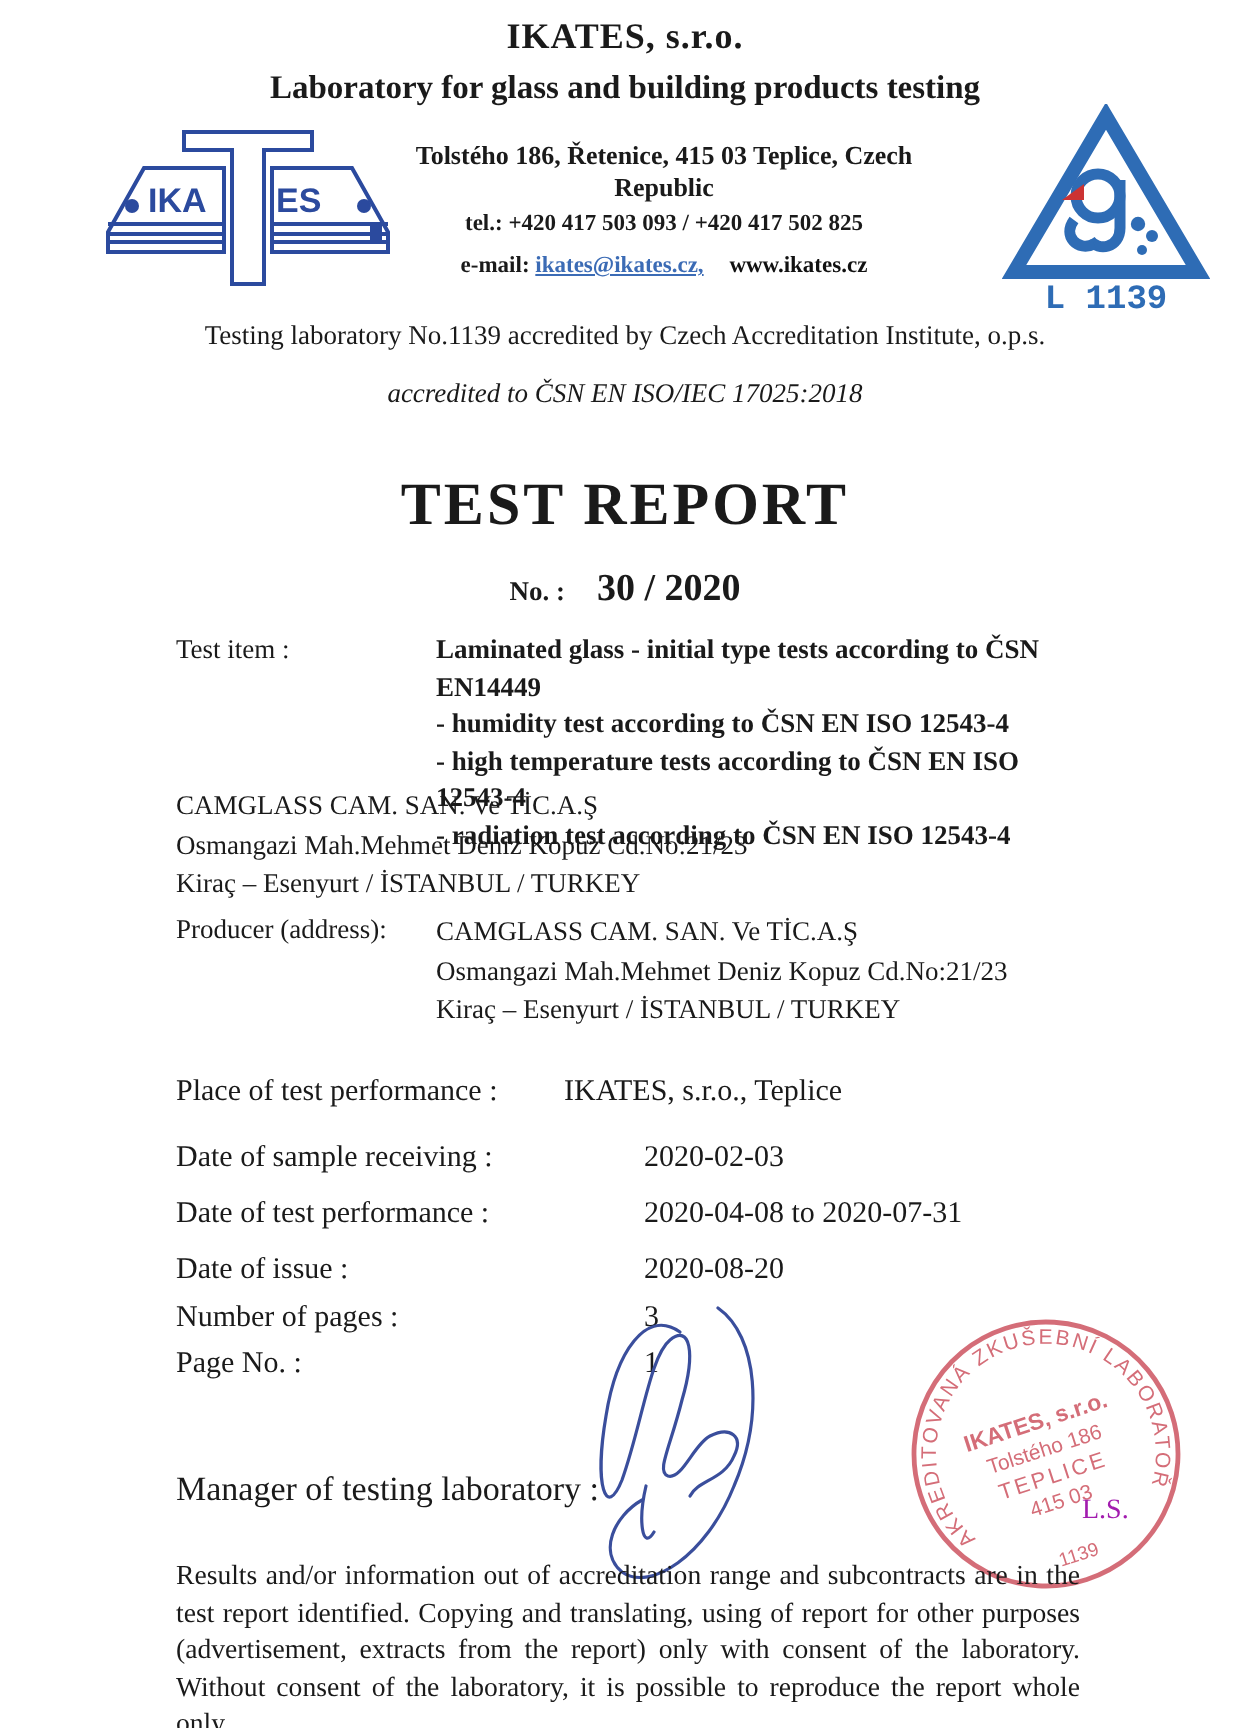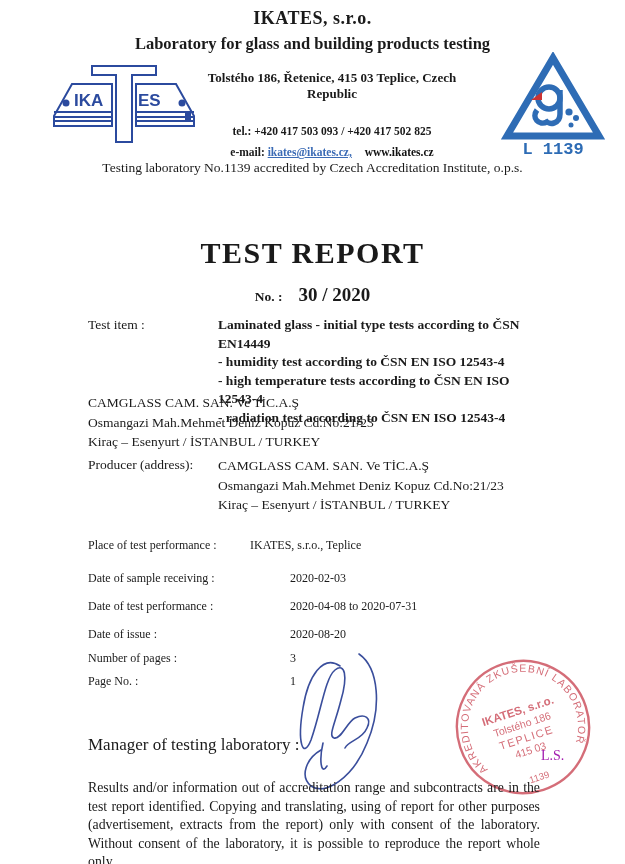--- a/index.html
+++ b/index.html
@@ -12,21 +12,21 @@
     color:#1a1a1a;
     overflow:hidden;
   }
   .center{text-align:center;}
   .abs{position:absolute;}
 
   .company-name{top:8px;left:0;width:625px;font-size:18px;font-weight:bold;letter-spacing:.5px;}
   .subtitle{top:34px;left:0;width:625px;font-size:16.5px;font-weight:bold;}
 
   .header-mid{top:70px;left:182px;width:300px;text-align:center;}
-  .header-address{font-size:13px;font-weight:bold;margin-bottom:23px;}
+  .header-address{font-size:13px;font-weight:bold;margin-bottom:4px;}
   .header-tel{font-size:11.5px;font-weight:bold;margin-bottom:9px;}
   .header-email{font-size:11.5px;font-weight:bold;}
   .email-link{color:#3b6bb5;text-decoration:underline;}
   .website{margin-left:10px;color:#111;}
 
   .logo-left{top:60px;left:50px;}
   .logo-right{top:52px;left:498px;text-align:center;width:110px;}
   .cia-number{font-size:17px;font-weight:bold;color:#2e6cb5;font-family:Liberation Mono, monospace;margin-top:-4px;}
 
   .accr-line1{top:160px;left:0;width:625px;font-size:13.5px;}
@@ -40,21 +40,21 @@
   .field-row{position:absolute;left:88px;width:460px;display:flex;font-size:13.5px;line-height:18.5px;}
   .field-label{flex:0 0 130px;}
   .field-value{flex:1;}
   .bold-lines div{font-weight:bold;}
 
   .row-testitem{top:316px;}
   .row-client{top:393px;}
   .row-producer{top:456px;}
   .row-client .field-value div, .row-producer .field-value div{line-height:19.5px;}
 
-  .info-row{position:absolute;left:88px;width:470px;display:flex;font-size:12px;}
+  .info-row{position:absolute;left:88px;width:470px;display:flex;font-size:15px;gap:32px;}
   .info-row .lab{flex:0 0 202px;}
   .row-place{top:538px;}
   .row-place .lab{flex:0 0 162px;}
   .row-sample{top:571px;}
   .row-perf{top:599px;}
   .row-issue{top:627px;}
   .row-pages{top:651px;}
   .row-pageno{top:674px;}
 
   .row-manager{top:735px;left:88px;width:470px;display:flex;font-size:17px;position:absolute;flex-direction:column;}
@@ -122,20 +122,21 @@
       </g>
       <polygon points="30,48 41,40 41,48" fill="#cc3333"></polygon>
       <circle cx="68" cy="60" r="3.6" fill="#2e6cb5"></circle>
       <circle cx="75" cy="66" r="3" fill="#2e6cb5"></circle>
       <circle cx="70" cy="73" r="2.5" fill="#2e6cb5"></circle>
     </svg>
     <div class="cia-number">L 1139</div>
   </div>
 
   <div class="abs center accr-line1">Testing laboratory No.1139 accredited by Czech Accreditation Institute, o.p.s.</div>
+  <div class="abs center accr-line2">accredited to ČSN EN ISO/IEC 17025:2018</div>
 
   <div class="abs center report-title">TEST REPORT</div>
   <div class="abs center report-no">
     <span class="no-label">No. :</span>
     <span class="no-value">30 / 2020</span>
   </div>
 
   <div class="field-row row-testitem">
     <div class="field-label">Test item :</div>
     <div class="field-value bold-lines">

